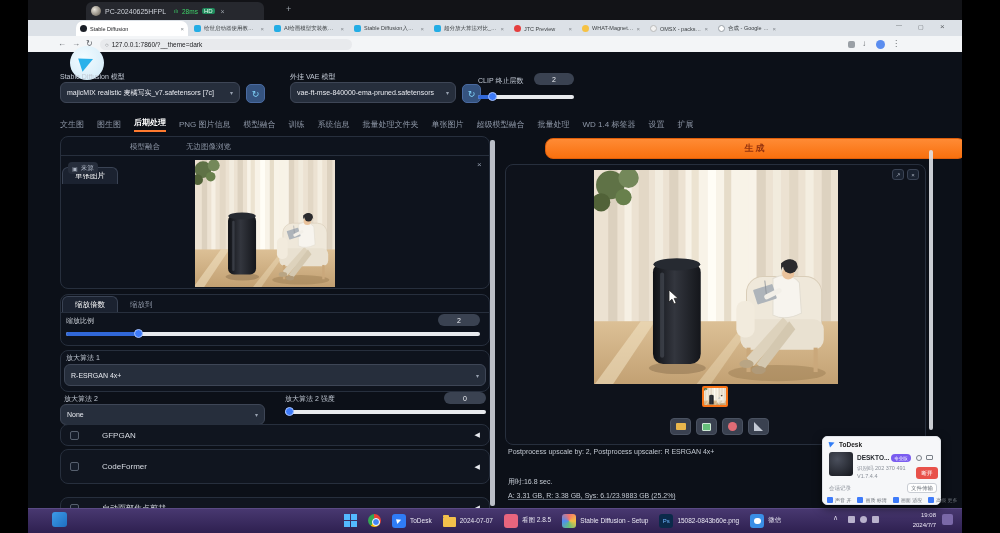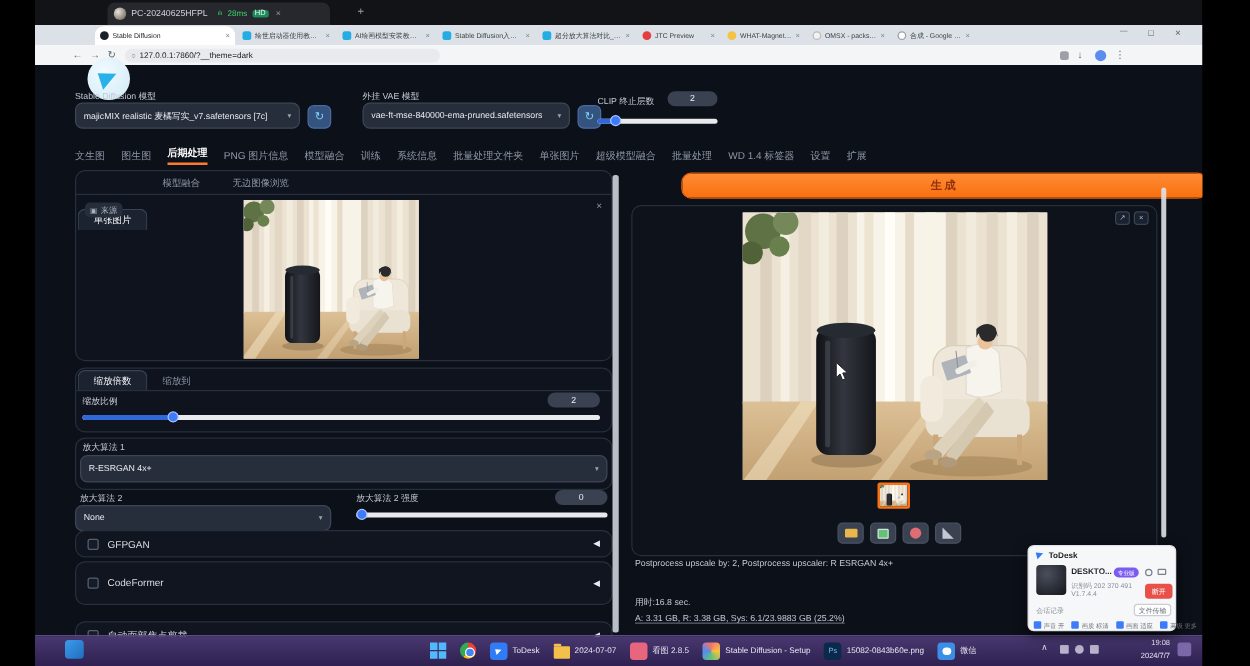--- a/index.html
+++ b/index.html
@@ -30,21 +30,21 @@
   .chip{background:#3a4251;border-radius:6px;color:#eef0f4;font-size:7px;display:flex;align-items:center;justify-content:center;}
   .mtab{font-size:8px;color:#8f98a8;white-space:nowrap;cursor:default;}
   .mtab.active{color:#fff;font-weight:bold;border-bottom:2px solid #ff7a2f;padding-bottom:2px;}
   .panel{border:1px solid #272f3d;border-radius:8px;background:#0e131d;}
   .subtab-on{background:#1b2230;border:1px solid #3a4354;border-bottom:none;border-radius:6px 6px 0 0;color:#fff;font-size:7.5px;display:flex;align-items:center;justify-content:center;}
   .subtab-off{color:#8f98a8;font-size:7.5px;white-space:nowrap;}
   .hline{background:#272f3d;height:1px;}
   .track{background:#e8eaee;border-radius:2px;height:4px;}
   .fill{background:#3168d8;border-radius:2px;height:4px;}
   .knob{width:9px;height:9px;border-radius:50%;background:#3e7bfa;border:1px solid #a9c4ff;}
-  .accordion{border:1px solid #272f3d;border-radius:8px;background:#10151f;display:flex;align-items:center;}
+  .accordion{border:1px solid #272f3d;border-radius:8px;background:#10151f;display:flex;align-items:center;gap:16px;}
   .cbx{width:9px;height:9px;border:1px solid #57606e;background:#151c29;border-radius:2px;}
   .acclbl{font-size:8px;color:#d7dbe2;margin-left:7px;}
   .accarrow{margin-left:auto;margin-right:9px;color:#e8eaf0;font-size:7px;}
   .genbtn{background:linear-gradient(180deg,#ff8b35,#f9700e);border:1px solid #e05e0a;border-radius:8px;color:#93320e;font-weight:bold;font-size:9px;display:flex;align-items:center;justify-content:center;letter-spacing:2px;}
   .smallsq{width:12px;height:11px;background:#1a2230;border:1px solid #3a4354;border-radius:3px;color:#aab2c0;font-size:6px;display:flex;align-items:center;justify-content:center;}
   .actbtn{width:21px;height:17px;background:#3a4150;border:1px solid #4a5261;border-radius:4px;display:flex;align-items:center;justify-content:center;}
   .info{font-size:7px;color:#c3c9d2;white-space:nowrap;}
   .scroll{background:#cdd2d9;border-radius:2px;opacity:.9;}
   
   .taskbar{background:linear-gradient(180deg,#483870,#2e2050);border-top:1px solid #5a4a84;}

